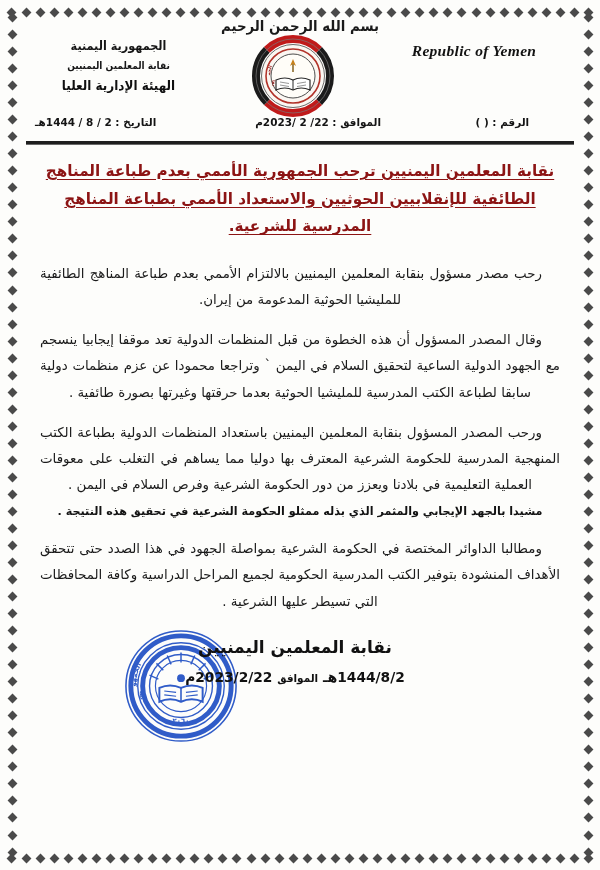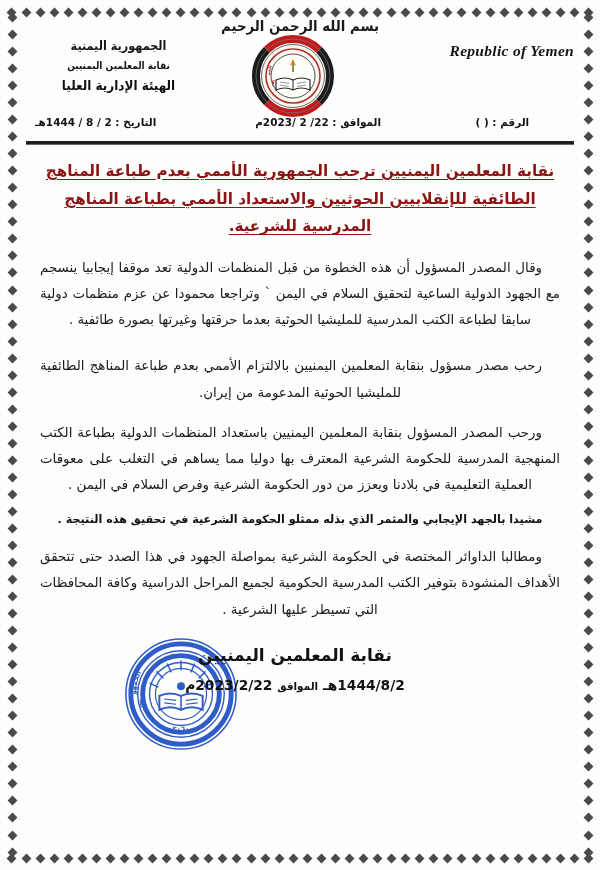--- a/index.html
+++ b/index.html
@@ -61,21 +61,21 @@
     position: absolute;
     top: 18px;
     left: 0;
     right: 0;
     display: flex;
     justify-content: space-between;
     align-items: flex-start;
   }
   .hdr-left {
     width: 200px;
-    text-align: right;
+    text-align: center;
     direction: ltr;
     padding-top: 4px;
   }
   .hdr-left .l1 {
     font-family: "Liberation Serif", serif;
     font-size: 15.5px;
     font-weight: bold;
     font-style: italic;
     color: #141414;
     letter-spacing: 0.3px;
@@ -192,21 +192,21 @@
     text-indent: 18px;
   }
   .para.p1 { margin-top: 20px; }
   .para-bold {
     font-family: "DejaVu Sans", sans-serif;
     font-size: 11.2px;
     font-weight: bold;
     color: #121212;
     line-height: 1.8;
     text-align: center;
-    margin-top: 12px;
+    margin-top: 4px;
     padding: 0 10px;
   }
 
   
   .sign-block {
     position: relative;
     margin-top: 16px;
     height: 120px;
   }
   .sign-text {
@@ -496,22 +496,22 @@
       <div class="seg ref-hij">التاريخ :   2 / 8 / 1444هـ</div>
     </div>
   </div>
 
   <div class="rule"></div>
 
   <div class="body-wrap">
 
     <div class="doc-title" style="color: rgb(140, 20, 20);">نقابة المعلمين اليمنيين ترحب الجمهورية الأممي بعدم طباعة المناهج الطائفية للإنقلابيين الحوثيين والاستعداد الأممي بطباعة المناهج المدرسية للشرعية.</div>
 
+    <div class="para p1">رحب مصدر مسؤول بنقابة المعلمين اليمنيين بالالتزام الأممي بعدم طباعة المناهج الطائفية للمليشيا الحوثية المدعومة من إيران.</div>
     <div class="para">وقال المصدر المسؤول أن هذه الخطوة من قبل المنظمات الدولية تعد موقفا إيجابيا ينسجم مع الجهود الدولية الساعية لتحقيق السلام في اليمن ` وتراجعا محمودا عن عزم منظمات دولية سابقا لطباعة الكتب المدرسية للمليشيا الحوثية بعدما حرقتها وغيرتها بصورة طائفية .</div>
-    <div class="para p1">رحب مصدر مسؤول بنقابة المعلمين اليمنيين بالالتزام الأممي بعدم طباعة المناهج الطائفية للمليشيا الحوثية المدعومة من إيران.</div>
     <div class="para">ورحب المصدر المسؤول بنقابة المعلمين اليمنيين باستعداد المنظمات الدولية بطباعة الكتب المنهجية المدرسية للحكومة الشرعية المعترف بها دوليا مما يساهم في التغلب على معوقات العملية التعليمية في بلادنا ويعزز من دور الحكومة الشرعية وفرص السلام في اليمن .</div>
 
     <div class="para-bold">مشيدا بالجهد الإيجابي والمثمر الذي بذله ممثلو الحكومة الشرعية في تحقيق هذه النتيجة .</div>
 
     <div class="para">ومطالبا الداوائر المختصة في الحكومة الشرعية بمواصلة الجهود في هذا الصدد حتى تتحقق الأهداف المنشودة بتوفير الكتب المدرسية الحكومية لجميع المراحل الدراسية وكافة المحافظات التي تسيطر عليها الشرعية .</div>
 
     <div class="sign-block">
 
       <svg class="stamp" viewBox="0 0 120 120">
         <g fill="none" stroke="#1f4fc4">

